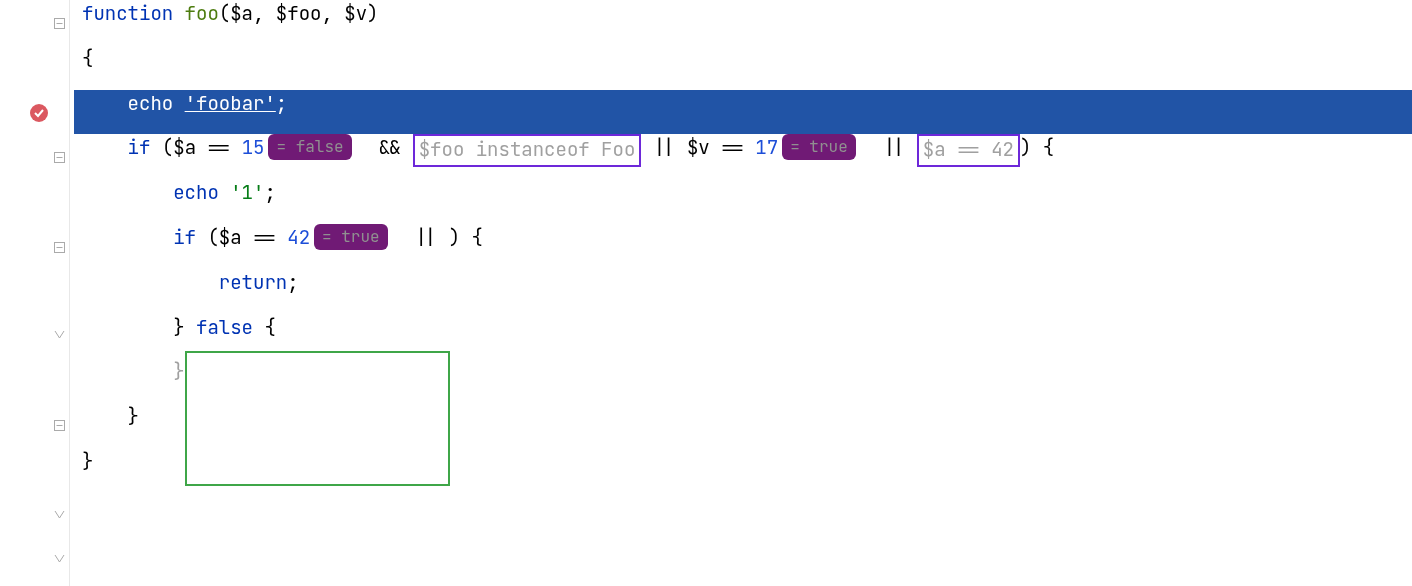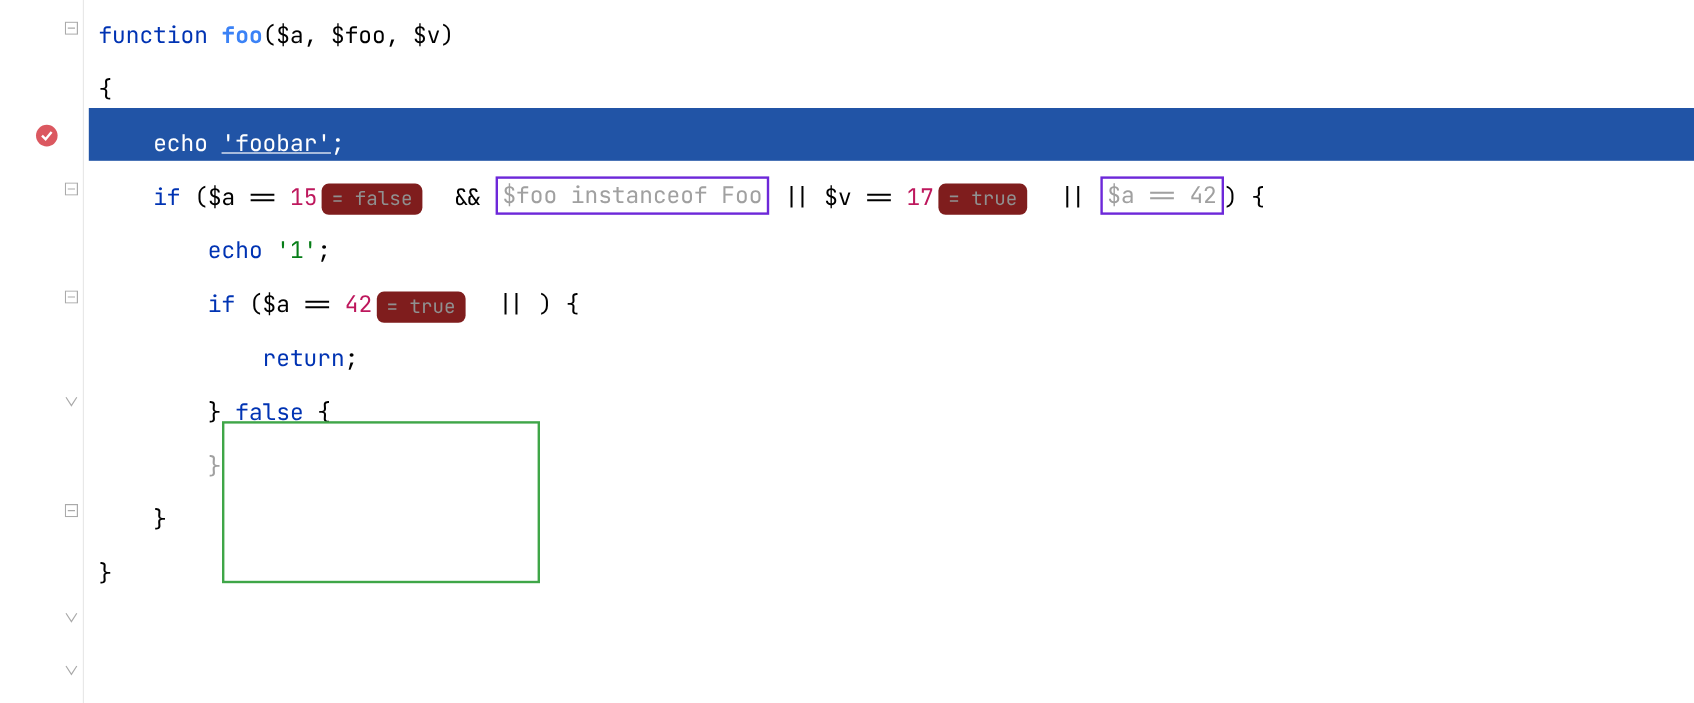--- a/index.html
+++ b/index.html
@@ -40,37 +40,37 @@
     justify-content: center;
   }
   .code-area {
     flex: 1;
     position: relative;
     padding-left: 4px;
   }
   .line {
     height: 44.8px;
     display: flex;
-    align-items: flex-end;
+    align-items: flex-start;
     white-space: pre;
     padding-left: 8px;
   }
   .line.execution {
     background: #2154a6;
     color: #ffffff;
   }
   .line.execution .str { color: #ffffff; text-decoration: underline; }
   .kw { color: #0033b3; }
-  .fn-name { color: #3b82f6; font-weight: bold; }
+  .fn-name { color: #4d7c0f; }
   .var { color: #000000; }
-  .num { color: #be185d; }
+  .num { color: #1d4ed8; }
   .str { color: #067d17; }
   .muted { color: #a0a0a0; }
   .hint {
-    background: #7f1d1d;
+    background: #701a75;
     color: #909090;
     border-radius: 6px;
     padding: 1px 8px;
     font-size: 16px;
     margin: 0 4px;
   }
   .green-box {
     border: 2px solid #6d28d9;
     padding: 0 4px;
   }

